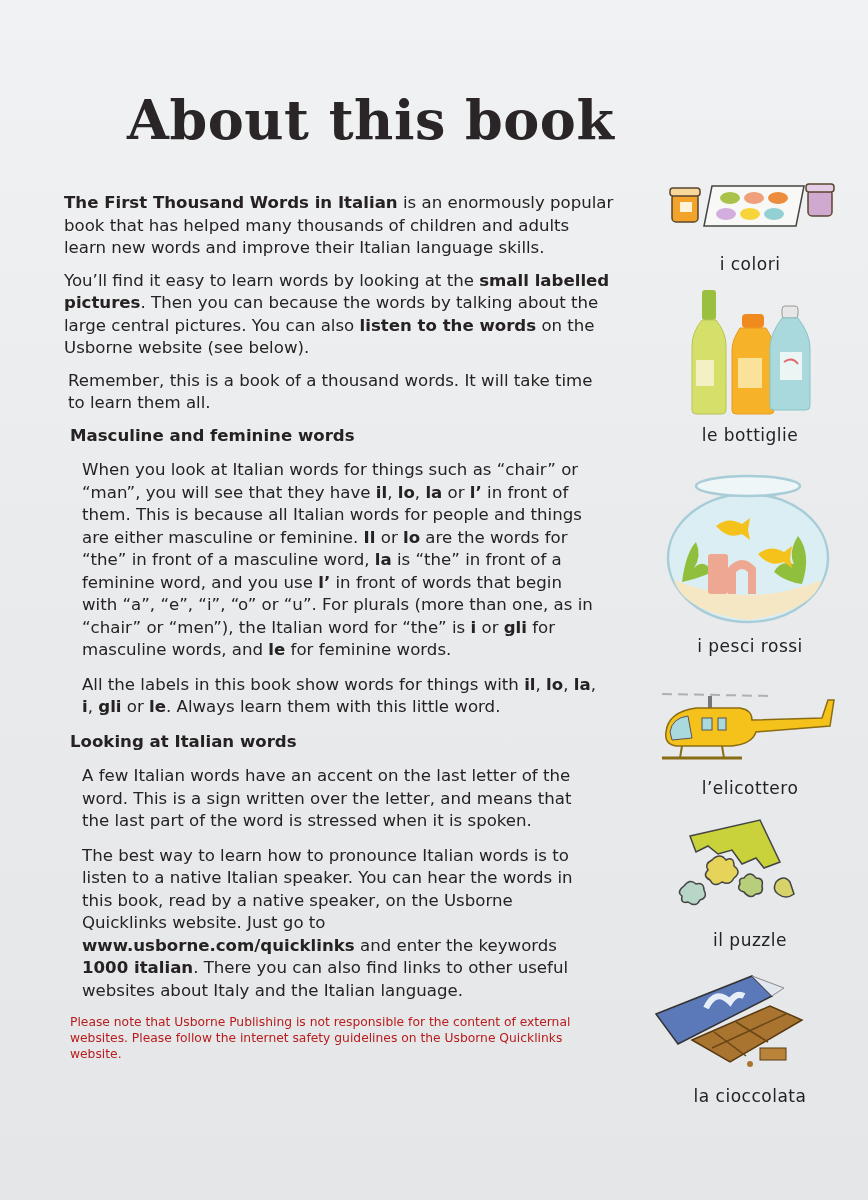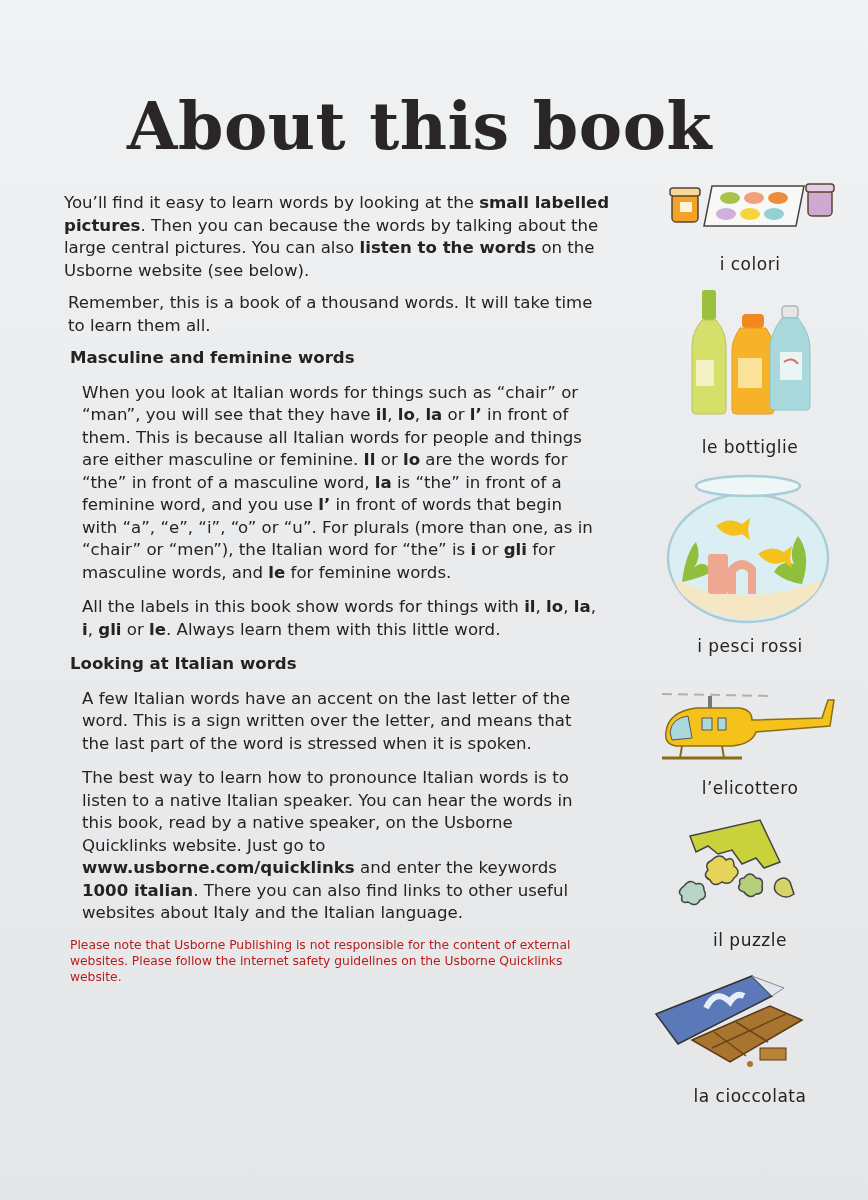--- a/index.html
+++ b/index.html
@@ -6,21 +6,21 @@
   body {
     width: 868px; height: 1200px; overflow: hidden;
     background: linear-gradient(180deg, #f1f2f3 0%, #e9ebed 45%, #e4e6e8 100%);
     font-family: "DejaVu Sans", sans-serif;
     color: #231f20;
     position: relative;
   }
   .title {
     position: absolute; left: 127px; top: 88px;
     font-family: "DejaVu Serif", serif; font-weight: bold;
-    font-size: 65px; letter-spacing: 0.5px; color: #2a2526; margin: 0;
+    font-size: 54px; letter-spacing: 0.5px; color: #2a2526; margin: 0;
   }
   .main {
     position: absolute; left: 64px; top: 192px; width: 550px;
     font-size: 16.6px; line-height: 22.5px; color: #262223;
   }
   .main p { margin: 0 0 10px 0; }
   .main b { font-weight: bold; }
   .sec { margin: 0 0 10px 6px; }
   .sec h3 { margin: 0; font-size: 16.6px; font-weight: bold; line-height: 22.5px; }
   .sec p { margin: 12px; }
@@ -38,20 +38,21 @@
     letter-spacing: 0.5px;
   }
   svg { display: block; }
 </style>
 </head>
 <body>
 
 <h1 class="title">About this book</h1>
 
 <div class="main">
+  <p><b>The First Thousand Words in Italian</b><span> is an enormously popular book that has helped many thousands of children and adults learn new words and improve their Italian language skills.</span></p>
 
   <p><span>You’ll find it easy to learn words by looking at the </span><b>small labelled pictures</b><span>. Then you can because the words by talking about the large central pictures. You can also </span><b>listen to the words</b><span> on the Usborne website (see below).</span></p>
 
 
   <p style="margin-left:4px"><span>Remember, this is a book of a thousand words. It will take time to learn them all.</span></p>
 
   <div class="sec">
     <h3>Masculine and feminine words</h3>
     <p><span>When you look at Italian words for things such as “chair” or “man”, you will see that they have </span><b>il</b><span>, </span><b>lo</b><span>, </span><b>la</b><span> or </span><b>l’</b><span> in front of them. This is because all Italian words for people and things are either masculine or feminine. </span><b>Il</b><span> or </span><b>lo</b><span> are the words for “the” in front of a masculine word, </span><b>la</b><span> is “the” in front of a feminine word, and you use </span><b>l’</b><span> in front of words that begin with “a”, “e”, “i”, “o” or “u”. For plurals (more than one, as in “chair” or “men”), the Italian word for “the” is </span><b>i</b><span> or </span><b>gli</b><span> for masculine words, and </span><b>le</b><span> for feminine words.</span></p>
     <p class="gap"><span>All the labels in this book show words for things with </span><b>il</b><span>, </span><b>lo</b><span>, </span><b>la</b><span>, </span><b>i</b><span>, </span><b>gli</b><span> or </span><b>le</b><span>. Always learn them with this little word.</span></p>
@@ -95,21 +96,21 @@
       <path d="M50 32 Q40 44 40 58 L40 122 Q40 126 44 126 L70 126 Q74 126 74 122 L74 58 Q74 44 64 32 Z" fill="#d4e06a" stroke="#b9c45a" stroke-width="1"></path>
       <rect x="44" y="72" width="18" height="26" fill="#f3f1c4"></rect>
       <rect x="90" y="26" width="22" height="14" rx="4" fill="#f08a1e"></rect>
       <path d="M88 40 Q80 52 80 62 L80 122 Q80 126 84 126 L118 126 Q122 126 122 122 L122 62 Q122 52 114 40 Z" fill="#f6b32a" stroke="#e89a22" stroke-width="1"></path>
       <rect x="86" y="70" width="24" height="30" fill="#fbe29a"></rect>
       <rect x="130" y="18" width="16" height="12" rx="3" fill="#e6e6e6" stroke="#999" stroke-width="1"></rect>
       <path d="M130 30 Q118 46 118 60 L118 118 Q118 122 122 122 L154 122 Q158 122 158 118 L158 60 Q158 46 146 30 Z" fill="#a9d9dc" stroke="#8cc3c6" stroke-width="1"></path>
       <rect x="128" y="64" width="22" height="28" fill="#eaf5f4"></rect>
       <path d="M132 74 q8 -6 14 2" stroke="#e06a6a" stroke-width="2" fill="none"></path>
     </svg>
-    <div class="lbl" style="top:149px">le bottiglie</div>
+    <div class="lbl" style="top:137px">le bottiglie</div>
   </div>
 
   <div class="item" style="top:296px">
     <svg width="196" height="152" viewBox="0 0 196 152">
       <ellipse cx="96" cy="86" rx="80" ry="64" fill="#dbeef3" stroke="#a9cdd8" stroke-width="2.5"></ellipse>
       <ellipse cx="96" cy="14" rx="52" ry="10" fill="#eef6f8" stroke="#a9cdd8" stroke-width="2.5"></ellipse>
       <path d="M22 108 Q96 138 170 108 Q160 140 96 148 Q32 140 22 108 Z" fill="#f5e7c4"></path>
       <path d="M30 110 q4 -30 14 -40 q6 14 -2 26 q10 -10 18 4 q-12 6 -30 10z" fill="#8fbf3c"></path>
       <path d="M150 112 q10 -30 -4 -48 q-10 16 -4 28 q-14 -4 -20 8 q12 10 28 12z" fill="#8fbf3c"></path>
       <rect x="56" y="82" width="20" height="40" rx="3" fill="#eea791"></rect>

